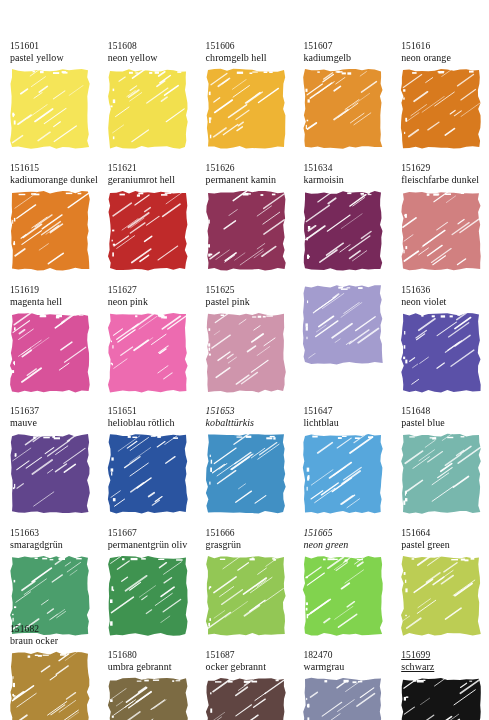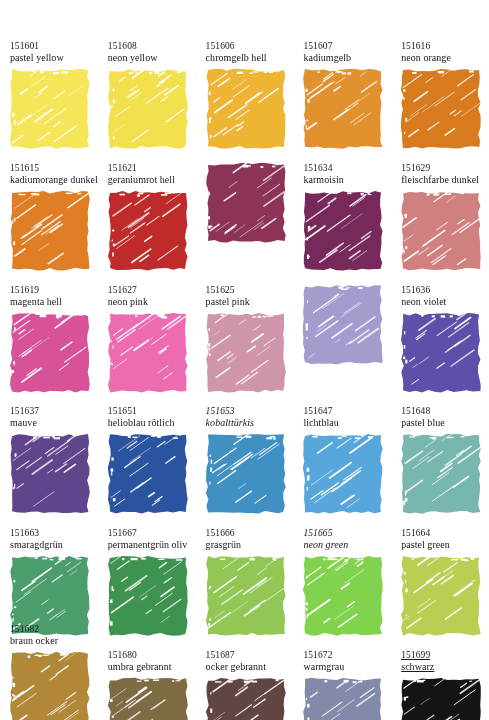--- a/index.html
+++ b/index.html
@@ -308,20 +308,24 @@
           <rect x="3.6" y="48.7" width="1.2" height="1.7" fill="#ffffff"></rect>
           <rect x="11.5" y="2.7" width="5.4" height="1.7" fill="#ffffff"></rect>
           <rect x="30.3" y="1.5" width="5.0" height="1.8" fill="#ffffff"></rect>
           <rect x="28.9" y="3.4" width="3.1" height="2.3" fill="#ffffff"></rect>
           <rect x="56.7" y="1.5" width="6.6" height="1.4" fill="#ffffff"></rect>
           <rect x="53.0" y="3.1" width="6.4" height="1.6" fill="#ffffff"></rect>
         </svg>
       </div>
     </div>
     <div class="swatch-cell" style="left: 195.6px; top: 123.8px;">
+      <div class="swatch-labels">
+        <span class="swatch-code">151626</span>
+        <span class="swatch-name">permanent kamin</span>
+      </div>
       <div class="swatch-chip" title="permanent kamin">
         <svg viewBox="0 0 80 80">
           <polygon points="2.0,2.1 8.3,2.6 14.7,1.5 21.0,1.6 27.3,1.6 33.7,0.3 40.0,-0.2 46.3,1.3 52.7,0.1 59.0,0.0 65.3,0.7 71.7,2.3 78.0,1.6 79.4,8.3 78.9,14.7 78.5,21.0 79.1,27.3 77.2,33.7 77.8,40.0 78.6,46.3 76.9,52.7 78.6,59.0 76.8,65.3 79.7,71.7 78.6,78.0 71.7,77.1 65.3,78.8 59.0,79.5 52.7,77.9 46.3,78.4 40.0,78.4 33.7,78.4 27.3,77.5 21.0,79.5 14.7,79.3 8.3,77.0 2.0,78.0 2.5,71.7 1.4,65.3 2.3,59.0 2.1,52.7 2.4,46.3 1.5,40.0 2.8,33.7 2.3,27.3 0.3,21.0 0.6,14.7 2.6,8.3" fill="#8d3358"></polygon>
           <line x1="57.9" y1="43.2" x2="78.2" y2="28.8" stroke="#ffffff" stroke-width="1.46" stroke-linecap="round" opacity="0.81"></line>
           <line x1="51.2" y1="25.0" x2="65.5" y2="14.9" stroke="#ffffff" stroke-width="0.85" stroke-linecap="round" opacity="0.79"></line>
           <line x1="28.6" y1="69.2" x2="38.9" y2="61.9" stroke="#ffffff" stroke-width="0.56" stroke-linecap="round" opacity="0.76"></line>
           <line x1="18.8" y1="71.1" x2="28.5" y2="64.3" stroke="#ffffff" stroke-width="0.98" stroke-linecap="round" opacity="0.87"></line>
           <line x1="9.8" y1="68.5" x2="23.3" y2="59.0" stroke="#ffffff" stroke-width="0.59" stroke-linecap="round" opacity="0.81"></line>
           <line x1="34.2" y1="73.9" x2="56.9" y2="57.9" stroke="#ffffff" stroke-width="0.70" stroke-linecap="round" opacity="0.82"></line>
           <line x1="4.0" y1="67.8" x2="13.2" y2="61.3" stroke="#ffffff" stroke-width="1.51" stroke-linecap="round" opacity="0.89"></line>
@@ -1057,21 +1061,21 @@
           <rect x="45.5" y="2.7" width="5.6" height="1.8" fill="#ffffff"></rect>
           <rect x="69.6" y="1.7" width="3.1" height="1.5" fill="#ffffff"></rect>
           <rect x="9.0" y="3.2" width="6.4" height="1.4" fill="#ffffff"></rect>
           <rect x="21.9" y="2.5" width="4.7" height="2.1" fill="#ffffff"></rect>
           <rect x="37.8" y="2.6" width="6.3" height="2.3" fill="#ffffff"></rect>
         </svg>
       </div>
     </div>
     <div class="swatch-cell" style="left: 293.4px; top: 611px;">
       <div class="swatch-labels">
-        <span class="swatch-code">151672</span>
+        <span class="swatch-code">182470</span>
         <span class="swatch-name">warmgrau</span>
       </div>
       <div class="swatch-chip" title="warmgrau">
         <svg viewBox="0 0 80 80">
           <polygon points="2.0,1.1 8.3,-0.2 14.7,0.8 21.0,0.8 27.3,1.4 33.7,1.9 40.0,0.0 46.3,0.7 52.7,1.4 59.0,2.5 65.3,1.7 71.7,0.7 78.0,0.4 76.8,8.3 78.1,14.7 77.3,21.0 77.9,27.3 76.8,33.7 78.1,40.0 77.8,46.3 77.0,52.7 77.4,59.0 79.1,65.3 78.1,71.7 77.9,78.0 71.7,79.2 65.3,77.0 59.0,78.6 52.7,77.2 46.3,79.3 40.0,77.0 33.7,77.5 27.3,78.5 21.0,77.4 14.7,79.6 8.3,78.9 2.0,77.7 2.3,71.7 0.7,65.3 1.2,59.0 1.7,52.7 0.6,46.3 1.2,40.0 0.2,33.7 2.6,27.3 2.3,21.0 1.6,14.7 2.1,8.3" fill="#8389a8"></polygon>
           <line x1="31.8" y1="66.2" x2="46.3" y2="56.0" stroke="#ffffff" stroke-width="0.95" stroke-linecap="round" opacity="0.87"></line>
           <line x1="11.3" y1="72.5" x2="32.8" y2="57.3" stroke="#ffffff" stroke-width="0.59" stroke-linecap="round" opacity="0.85"></line>
           <line x1="10.9" y1="64.8" x2="32.7" y2="49.3" stroke="#ffffff" stroke-width="1.68" stroke-linecap="round" opacity="0.97"></line>
           <line x1="24.1" y1="44.9" x2="37.1" y2="35.7" stroke="#ffffff" stroke-width="0.86" stroke-linecap="round" opacity="0.84"></line>
           <line x1="57.3" y1="19.5" x2="70.8" y2="9.9" stroke="#ffffff" stroke-width="1.08" stroke-linecap="round" opacity="0.98"></line>

